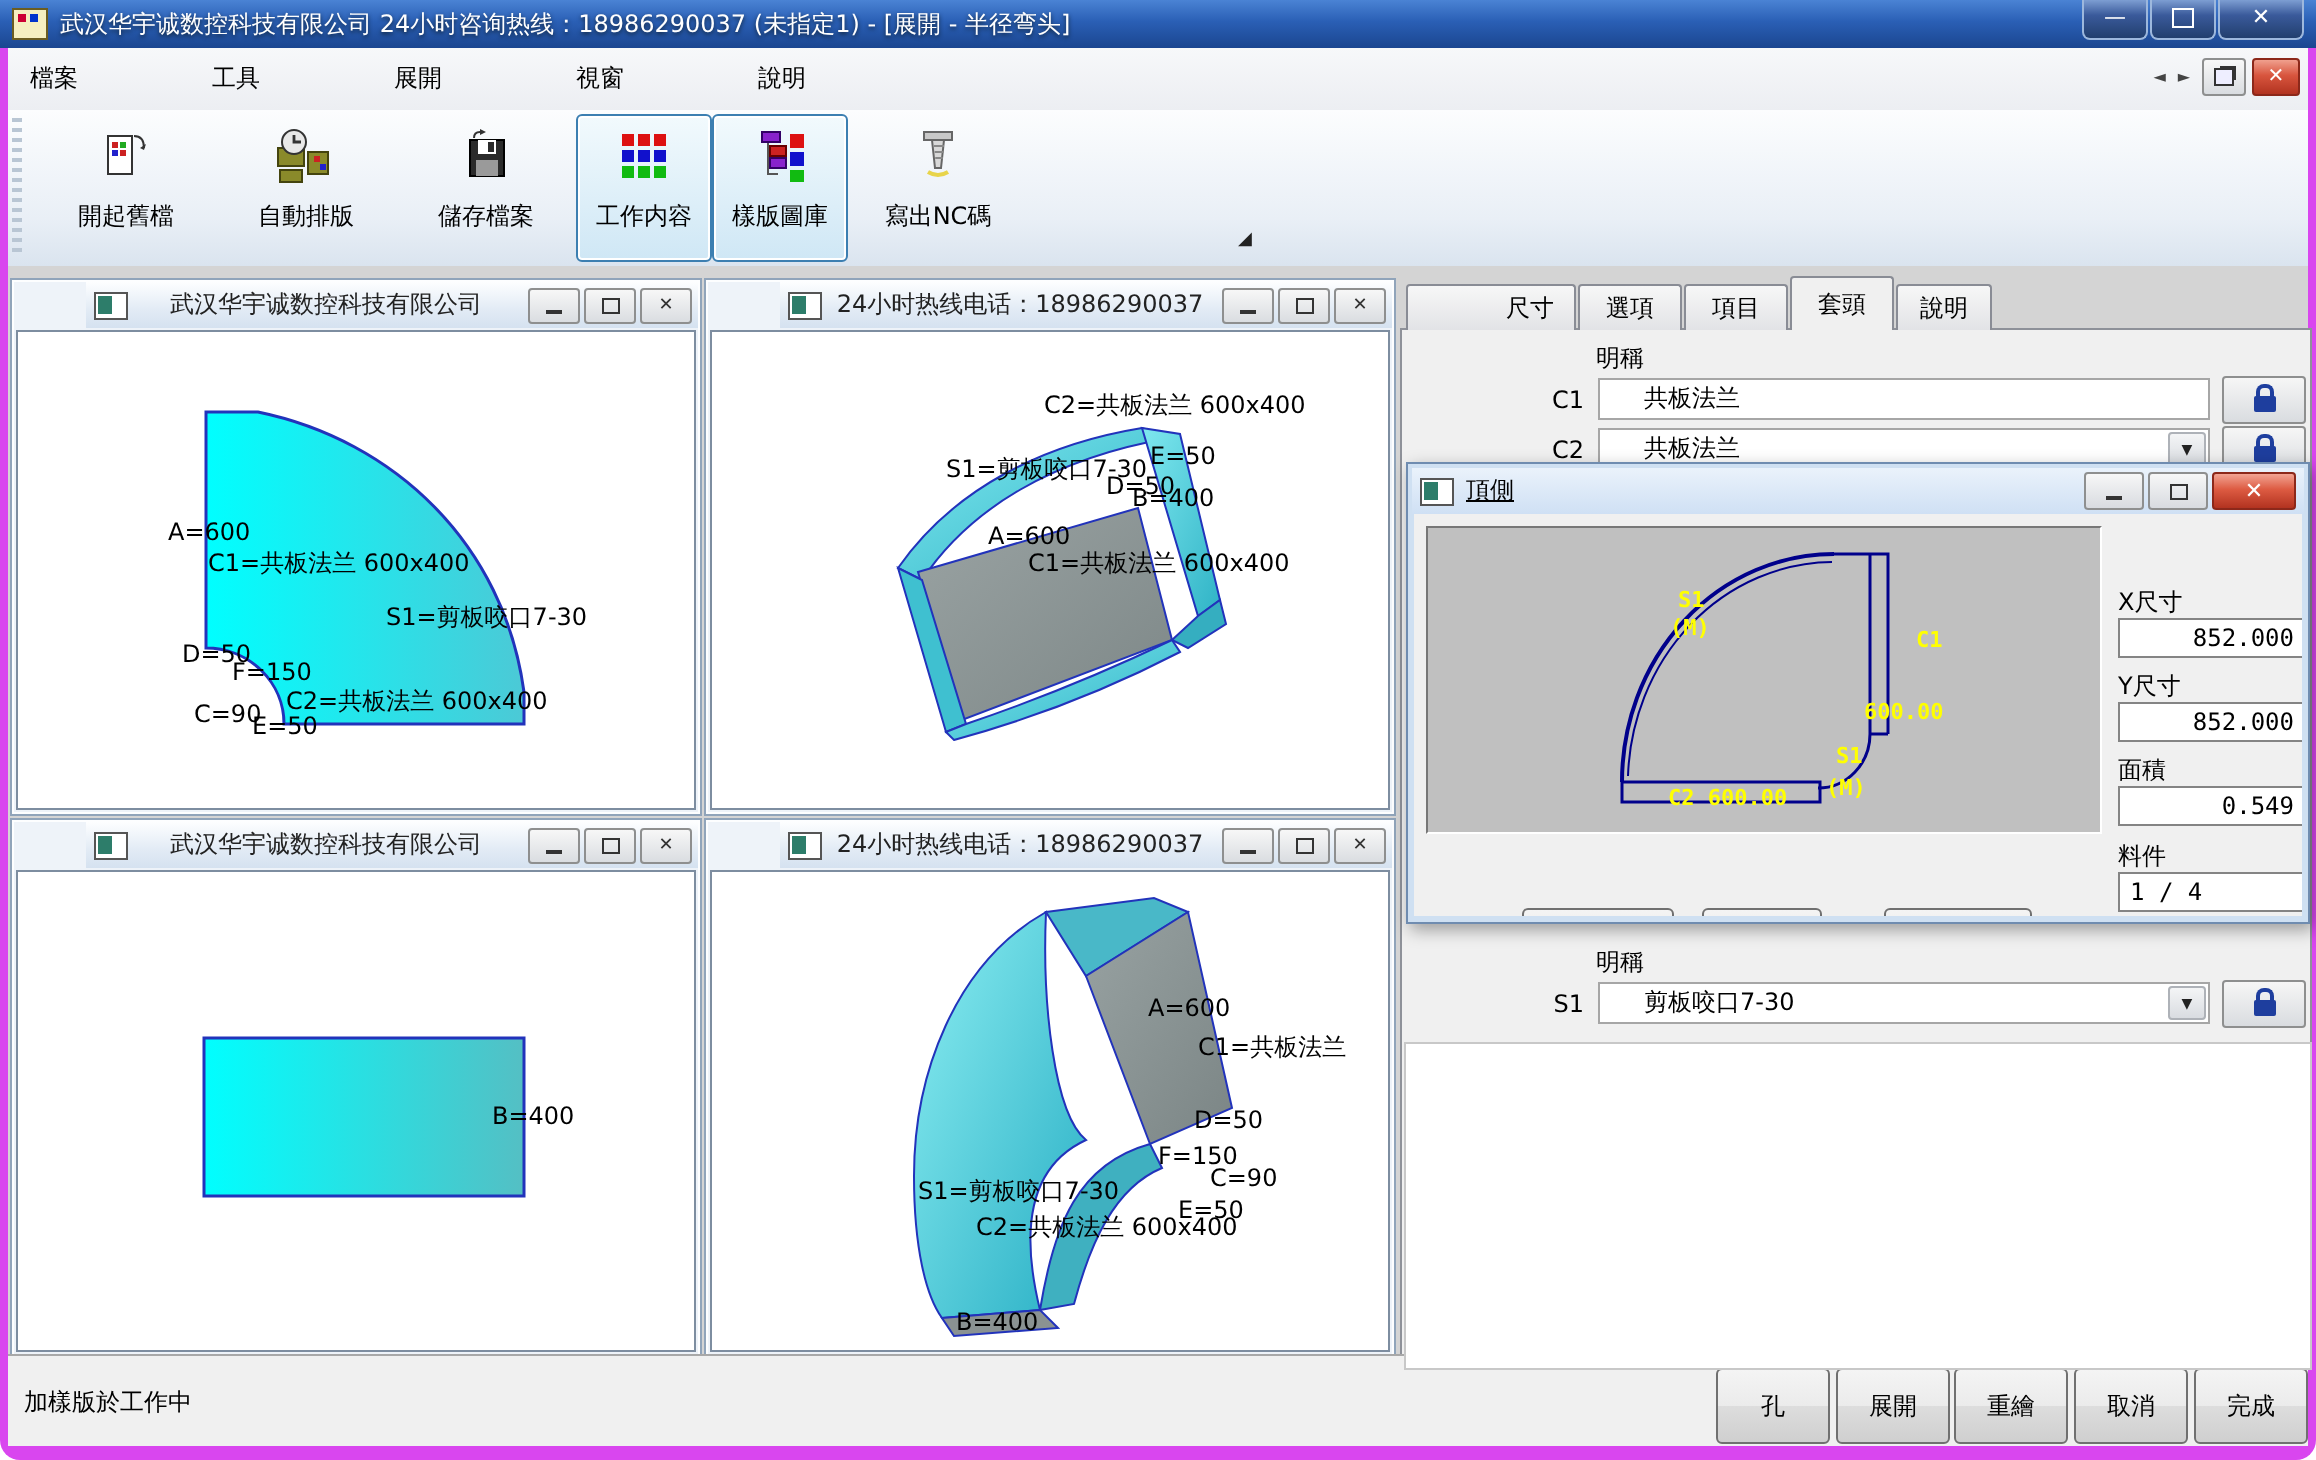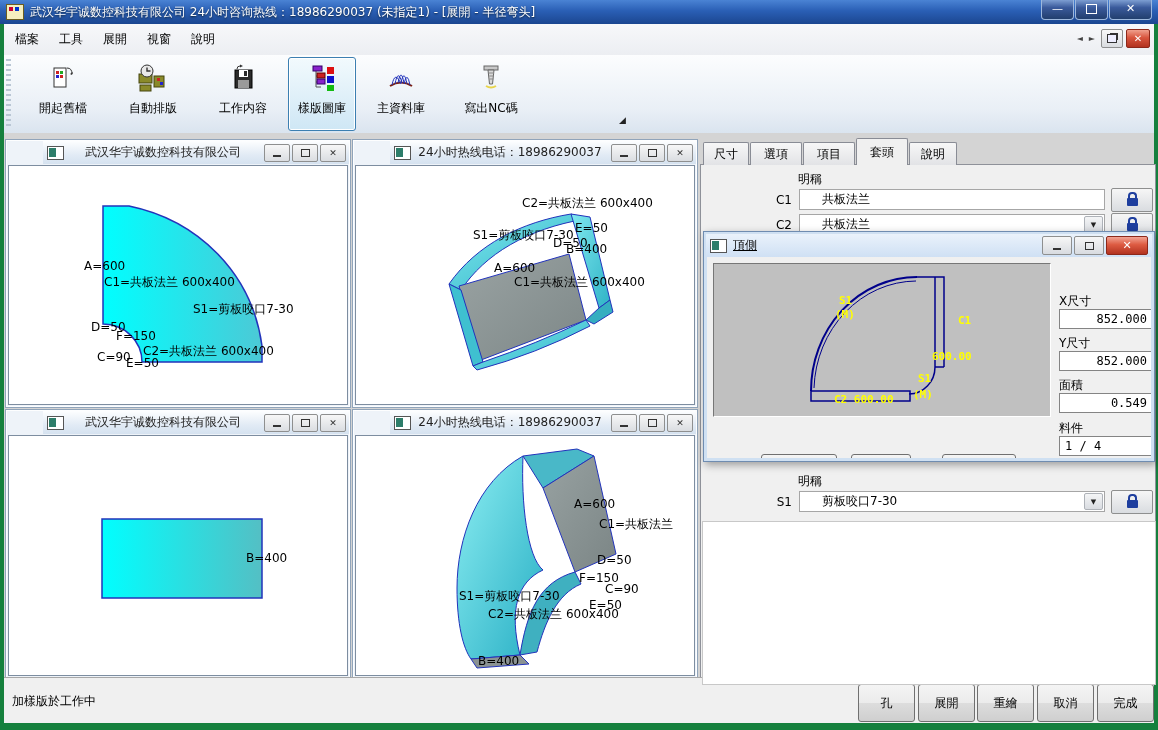--- a/index.html
+++ b/index.html
@@ -1,34 +1,34 @@
 <!DOCTYPE html>
 <html><head>
 <meta charset="utf-8">
 <style>
   html,body{margin:0;padding:0;width:1158px;height:730px;overflow:hidden;
     font-family:"DejaVu Sans","Liberation Sans",sans-serif;font-size:12px;color:#000;}
-  .app{position:relative;width:1158px;height:730px;background:#15803d;}
+  .app{position:relative;width:1158px;height:730px;background:#d946ef;border-radius:10px;}
   
   .titlebar{position:absolute;left:0;top:0;width:1158px;height:24px;
     background:linear-gradient(#4a83d4,#2a5fb5 45%,#1b4690);display:flex;align-items:center;}
   .titlebar .ttext{color:#fff;margin-left:6px;text-shadow:0 1px 2px #123;white-space:nowrap;}
   .appicon{width:16px;height:14px;margin-left:6px;background:#f5efc0;border:1px solid #6b5d20;position:relative;}
   .appicon i{position:absolute;left:2px;top:2px;width:4px;height:4px;background:#c03;}
   .appicon b{position:absolute;left:8px;top:2px;width:4px;height:4px;background:#03c;}
   .capbtns{position:absolute;right:6px;top:0;display:flex;}
   .capbtn{width:31px;height:19px;margin-left:1px;border:1px solid #9db8dd;border-top:none;
     border-radius:0 0 4px 4px;background:linear-gradient(#7d9ed2,#3a5a9b 40%,#223f6e);
     color:#fff;text-align:center;line-height:17px;font-size:11px;}
   .capbtn.close{width:41px;}
   
   .client{position:absolute;left:4px;top:24px;width:1150px;height:698px;background:#f0f0f0;}
   
   .menubar{position:absolute;left:0;top:0;width:1150px;height:31px;background:linear-gradient(#f7f8fa,#eceef2);
-    border-bottom:1px solid #d8dde4;display:flex;align-items:center;}
+    border-bottom:1px solid #d8dde4;display:flex;align-items:center;gap:47px;}
   .menu-item{padding:3px 9px;margin-left:2px;}
   .mdictrl{position:absolute;right:4px;top:5px;display:flex;align-items:center;}
   .navarr{font-size:8px;color:#444;padding:0 3px;}
   .mdibtn{width:20px;height:17px;margin-left:3px;border:1px solid #8e8f8f;border-radius:2px;
     background:linear-gradient(#f8f8f8,#d9dce0);display:flex;align-items:center;justify-content:center;}
   .mdibtn .rst{width:8px;height:7px;border:1px solid #333;background:#eef;box-shadow:2px -2px 0 -1px #333;}
   .mdibtn.red{width:22px;background:linear-gradient(#f0a08e,#d8553e 45%,#b23320);border-color:#8c281a;color:#fff;font-size:10px;font-weight:bold;}
   
   .toolbar{position:absolute;left:0;top:31px;width:1150px;height:78px;
     background:linear-gradient(#fcfdfe,#e9eff6 70%,#dae4ef);border-bottom:1px solid #c7d3e0;}
@@ -164,42 +164,49 @@
         </div>
         <div class="tbtn">
           <svg width="28" height="28">
             <path d="M8,5 q0,-3 3,-3" stroke="#333" fill="none"></path>
               <path d="M11,0.5 l0,3 l3,-1.5 z" fill="#333"></path>
             <rect x="6" y="6" width="17" height="18" fill="#2b2b2b" stroke="#000"></rect>
             <rect x="10" y="6" width="9" height="7" fill="#fff"></rect>
               <rect x="15" y="7" width="3" height="5" fill="#2b2b2b"></rect>
             <rect x="9" y="16" width="11" height="8" fill="#9a9a9a"></rect>
           </svg>
+          <div class="lbl">儲存檔案</div>
+        </div>
+        <div class="tbtn active">
+          <svg width="26" height="28">
+            <rect x="2" y="3" width="6" height="6" fill="#dd1111"></rect>
+              <rect x="10" y="3" width="6" height="6" fill="#dd1111"></rect>
+              <rect x="18" y="3" width="6" height="6" fill="#dd1111"></rect>
+            <rect x="2" y="11" width="6" height="6" fill="#1111cc"></rect>
+              <rect x="10" y="11" width="6" height="6" fill="#1111cc"></rect>
+              <rect x="18" y="11" width="6" height="6" fill="#1111cc"></rect>
+            <rect x="2" y="19" width="6" height="6" fill="#11bb11"></rect>
+              <rect x="10" y="19" width="6" height="6" fill="#11bb11"></rect>
+              <rect x="18" y="19" width="6" height="6" fill="#11bb11"></rect>
+          </svg>
           <div class="lbl">工作内容</div>
         </div>
         <div class="tbtn active">
           <svg width="26" height="28">
             <path d="M7,7 V23 H12 M7,12 H12 M7,18 H12" stroke="#555" fill="none"></path>
             <rect x="4" y="2" width="9" height="5" fill="#8822cc" stroke="#330066"></rect>
             <rect x="8" y="9" width="8" height="5" fill="#cc2222" stroke="#660000"></rect>
             <rect x="8" y="15" width="8" height="5" fill="#8822cc" stroke="#330066"></rect>
             <rect x="18" y="3" width="7" height="7" fill="#dd1111"></rect>
             <rect x="18" y="12" width="7" height="7" fill="#1111cc"></rect>
             <rect x="18" y="21" width="7" height="6" fill="#11bb11"></rect>
           </svg>
           <div class="lbl">樣版圖庫</div>
         </div>
         <div class="tbtn">
-          <svg width="30" height="28">
-            <path d="M4,22 Q15,15 26,22" stroke="#7a1f12" stroke-width="2" fill="none"></path>
-            <path d="M6,21 Q9,6 15,20 M9,20 Q12,4 16,19 M12,19 Q15,3 18,19 M15,19 Q18,4 21,20 M18,20 Q21,6 24,21" stroke="#2233bb" fill="none"></path>
-          </svg>
-          <div class="lbl">主資料庫</div>
-        </div>
-        <div class="tbtn">
           <svg width="28" height="28">
             <rect x="7" y="2" width="14" height="4" fill="#c8c8c8" stroke="#666"></rect>
             <path d="M11,6 H17 L15.5,20 H12.5 Z" fill="#d8d8d8" stroke="#666"></path>
             <path d="M12,9 h5 M12.3,12 h4.4 M12.6,15 h3.8" stroke="#888"></path>
             <path d="M9,22 q5,3 10,0" stroke="#e8d44a" stroke-width="2" fill="none"></path>
           </svg>
           <div class="lbl">寫出NC碼</div>
         </div>
       </div>
       <div class="overflow">◢</div>
@@ -334,21 +341,21 @@
             <path d="M167,20 C121,46 101,102 101,152 C101,188 107,212 115,223 L164,219 C153,174 161,146 187,134 C171,121 165,66 167,20 Z" fill="url(#g5)" stroke="#2233bb"></path>
             <path d="M167,20 L221,13 L238,20 L187,52 Z" fill="#49b8c8" stroke="#2233bb"></path>
             <path d="M187,52 L238,20 L260,118 L219,136 Z" fill="url(#g6)" stroke="#2233bb"></path>
             <path d="M164,219 C171,176 183,146 219,136 L225,148 C201,158 189,186 181,216 Z" fill="#3fb0c0" stroke="#2233bb"></path>
             <path d="M115,223 L164,219 L173,228 L121,232 Z" fill="#8a9292" stroke="#2233bb"></path>
           </svg>
         <span class="anno" style="left: 218px; top: 68px;">A=600</span><span class="anno" style="left: 243px; top: 88px;">C1=共板法兰</span><span class="anno" style="left: 241px; top: 124px;">D=50</span><span class="anno" style="left: 223px; top: 142px;">F=150</span><span class="anno" style="left: 249px; top: 153px;">C=90</span><span class="anno" style="left: 233px; top: 169px;">E=50</span><span class="anno" style="left: 103px; top: 160px;">S1=剪板咬口7-30</span><span class="anno" style="left: 132px; top: 178px;">C2=共板法兰 600x400</span><span class="anno" style="left: 122px; top: 225px;">B=400</span></div>
       </div>
 
       <div class="tabrow">
-        <div class="tab" style="width:44px;">尺寸</div>
+        <div class="tab" style="width:44px;padding-left:39px;">尺寸</div>
         <div class="tab" style="width:50px;">選項</div>
         <div class="tab" style="width:50px;">項目</div>
         <div class="tab active" style="width:50px;">套頭</div>
         <div class="tab" style="width:46px;">說明</div>
       </div>
       <div class="panel-frame"></div>
 
       <div class="plabel" style="left:794px;top:38px;">明稱</div>
 
       <div class="prow" style="left:700px;top:55px;">

